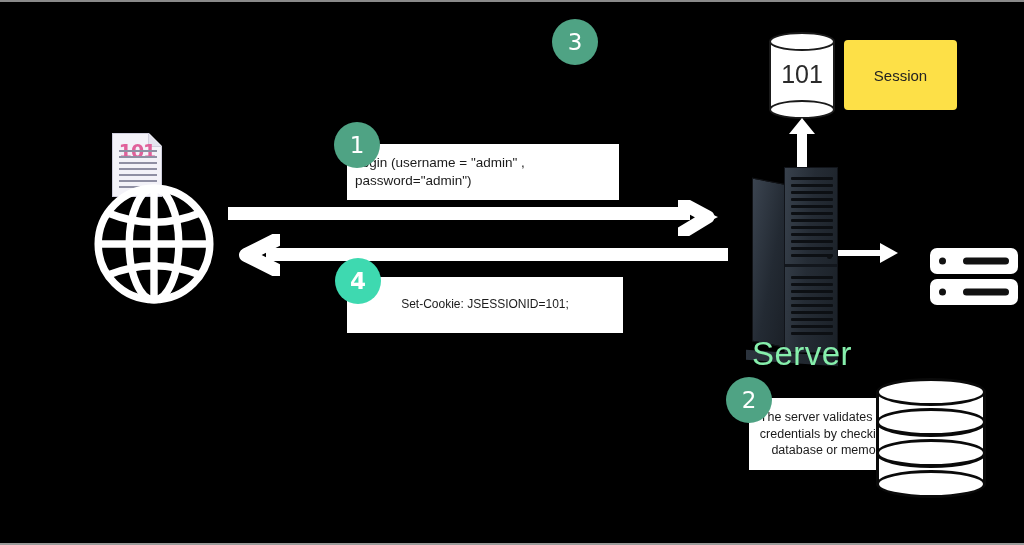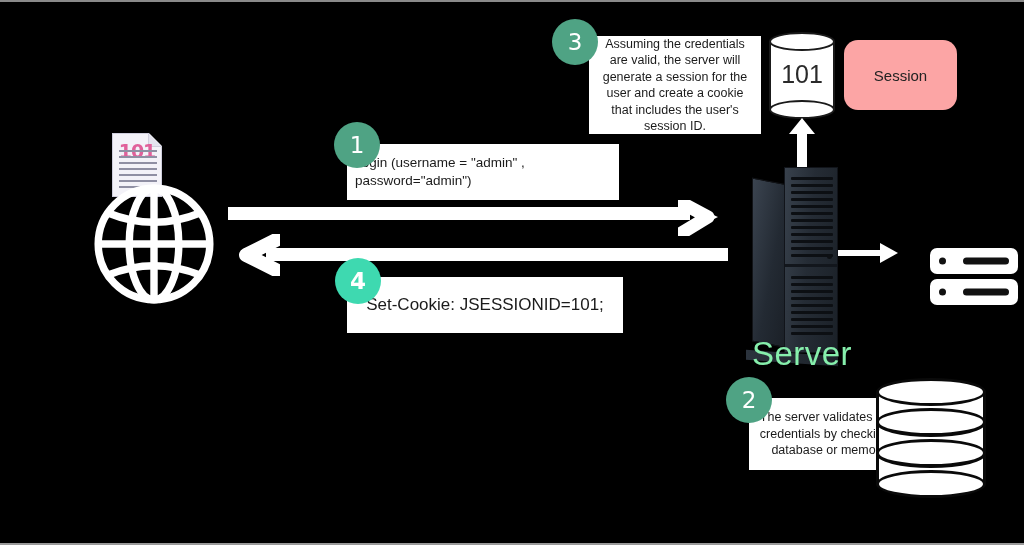--- a/index.html
+++ b/index.html
@@ -119,21 +119,21 @@
     position:absolute;background:#fff;border-radius:7px;
     box-shadow:0 0 0 3px #000;
   }
   .rackunit .dot{position:absolute;left:9px;top:50%;transform:translateY(-50%);
     width:7px;height:7px;border-radius:50%;background:#111;}
   .rackunit .bar{position:absolute;right:9px;top:50%;transform:translateY(-50%);
     height:7px;border-radius:4px;background:#111;}
 
   
   .session-box{
-    background:#fca5a5;border-radius:14px;
+    background:#fde047;border-radius:4px;
     display:flex;align-items:center;justify-content:center;
     color:#222;font-size:15px;
   }
   .shaft{position:absolute;background:#fff;}
 </style>
 </head>
 <body>
 
 <div id="stage">
 
@@ -182,29 +182,26 @@
   </div>
 
   <div class="abs callout" style="left:347px;top:142px;width:272px;height:56px;justify-content:flex-start;">
     <span class="txt" style="font-size:13.5px;text-align:left;padding-left:8px;">/login (username = "admin" , password="admin")</span>
   </div>
   <div class="abs badge" style="left:334px;top:120px;width:46px;height:46px;background:#4fa384;font-size:23px;">
     <span>1</span>
   </div>
 
   <div class="abs callout" style="left:347px;top:275px;width:276px;height:56px;">
-    <span class="txt" style="font-size:17px;">Set-Cookie: JSESSIONID=101;</span>
+    <span class="txt" style="font-size:12px;">Set-Cookie: JSESSIONID=101;</span>
   </div>
   <div class="abs badge" style="left:335px;top:256px;width:46px;height:46px;background:#3ed9b0;font-size:23px;font-weight:700;">
     <span>4</span>
   </div>
 
-  <div class="abs callout" style="left:589px;top:34px;width:172px;height:98px;">
-    <span class="txt" style="font-size:12.5px;">Assuming the credentials are valid, the server will generate a session for the user and create a cookie that includes the user's session ID.</span>
-  </div>
   <div class="abs badge" style="left:552px;top:17px;width:46px;height:46px;background:#4fa384;font-size:23px;">
     <span>3</span>
   </div>
 
   <div class="abs callout" style="left:749px;top:396px;width:162px;height:72px;">
     <span class="txt" style="font-size:12.5px;">The server validates user credentials by checking a database or memory.</span>
   </div>
   <div class="abs badge" style="left:726px;top:375px;width:46px;height:46px;background:#4fa384;font-size:23px;">
     <span>2</span>
   </div>

